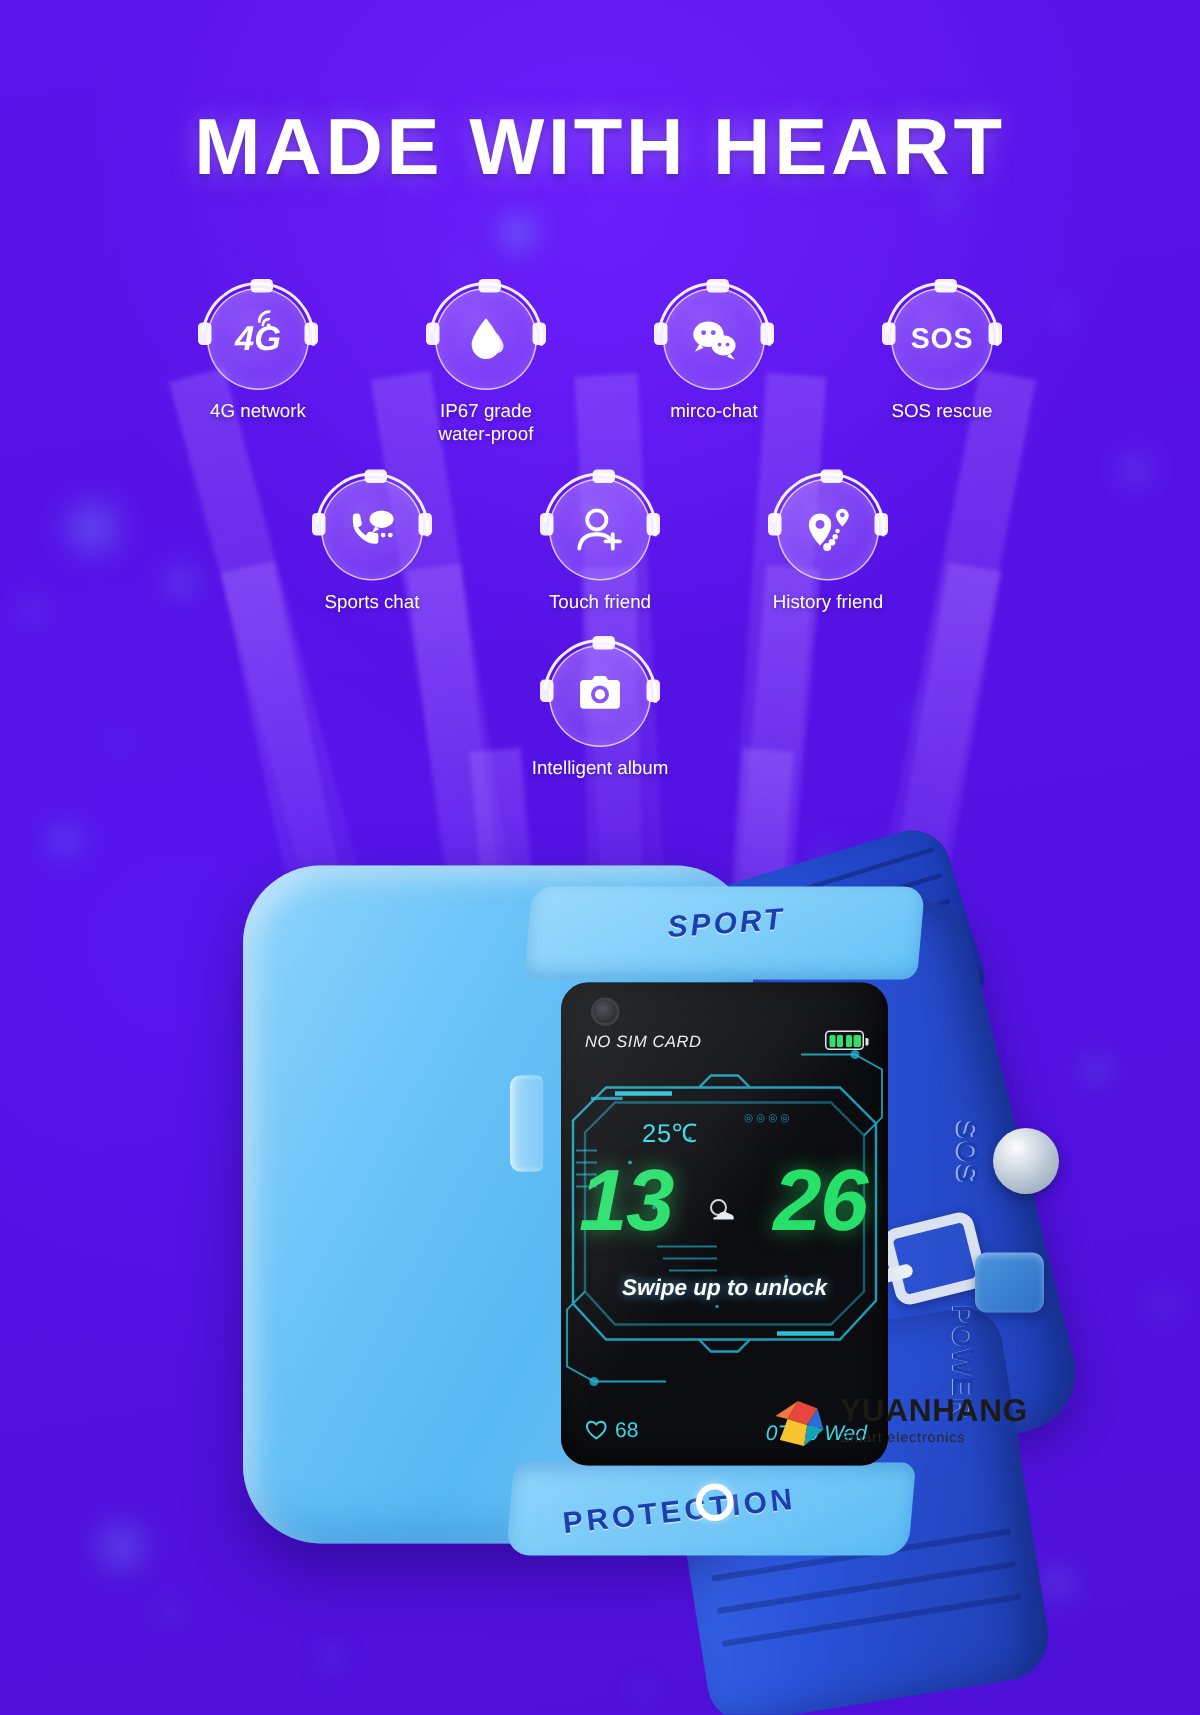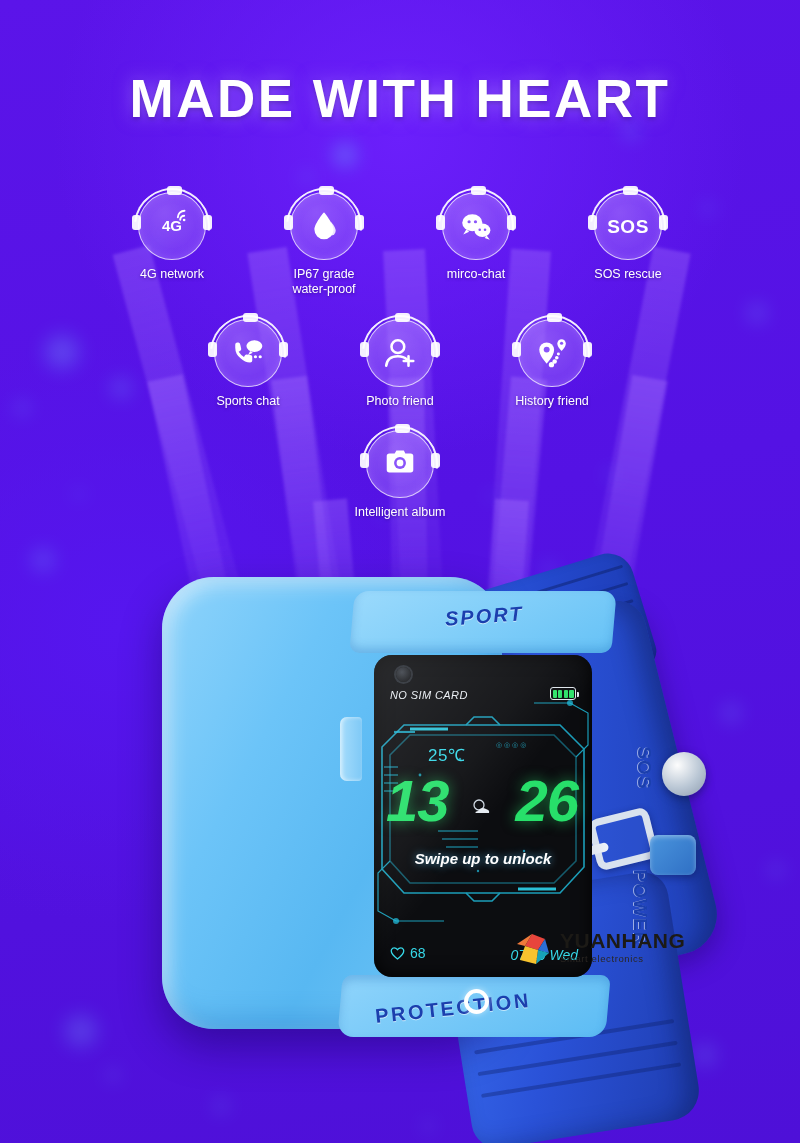--- a/index.html
+++ b/index.html
@@ -315,21 +315,21 @@
 <div id="features">
   <div class="frow r1">
       <div class="feature">
         <div class="badge">
           <div class="ring"></div>
           <div class="arc"></div>
           <div class="lug l"></div>
           <div class="lug r"></div>
           <div class="lug t"></div>
           <div class="glyph">
-            <div style="position:relative"><span class="glyph-txt" style="font-size:15px;">4G</span><svg viewBox="0 0 20 20" width="19" height="19" style="position:absolute;left:13px;top:-12px" fill="none" stroke="#fff" stroke-width="2" stroke-linecap="round">
+            <div style="position:relative"><span class="glyph-txt" style="font-size:23px;font-style:italic">4G</span><svg viewBox="0 0 20 20" width="19" height="19" style="position:absolute;left:13px;top:-12px" fill="none" stroke="#fff" stroke-width="2" stroke-linecap="round">
                 <path d="M3 13 a7 7 0 0 1 7 -7"></path>
                 <path d="M5.5 15.5 a4.2 4.2 0 0 1 4.2 -4.2"></path>
                 <circle cx="9.6" cy="15.8" r="1.4" fill="#fff" stroke="none"></circle>
               </svg></div>
           </div>
         </div>
         <div class="flabel">4G network</div>
       </div>
       <div class="feature">
         <div class="badge">
@@ -412,21 +412,21 @@
           <div class="lug r"></div>
           <div class="lug t"></div>
           <div class="glyph">
             <svg viewBox="0 0 32 32" width="34" height="34" fill="#fff">
               <circle cx="14" cy="10" r="6" fill="none" stroke="#fff" stroke-width="2.4"></circle>
               <path d="M3 28 q1 -9 11 -9 q5.5 0 8.4 3" fill="none" stroke="#fff" stroke-width="2.4" stroke-linecap="round"></path>
               <path d="M24 19 v9 M19.5 23.5 h9" stroke="#fff" stroke-width="2.4" stroke-linecap="round"></path>
             </svg>
           </div>
         </div>
-        <div class="flabel">Photo friend</div>
+        <div class="flabel">Touch friend</div>
       </div>
       <div class="feature">
         <div class="badge">
           <div class="ring"></div>
           <div class="arc"></div>
           <div class="lug l"></div>
           <div class="lug r"></div>
           <div class="lug t"></div>
           <div class="glyph">
             <svg viewBox="0 0 32 32" width="34" height="34" fill="#fff">

